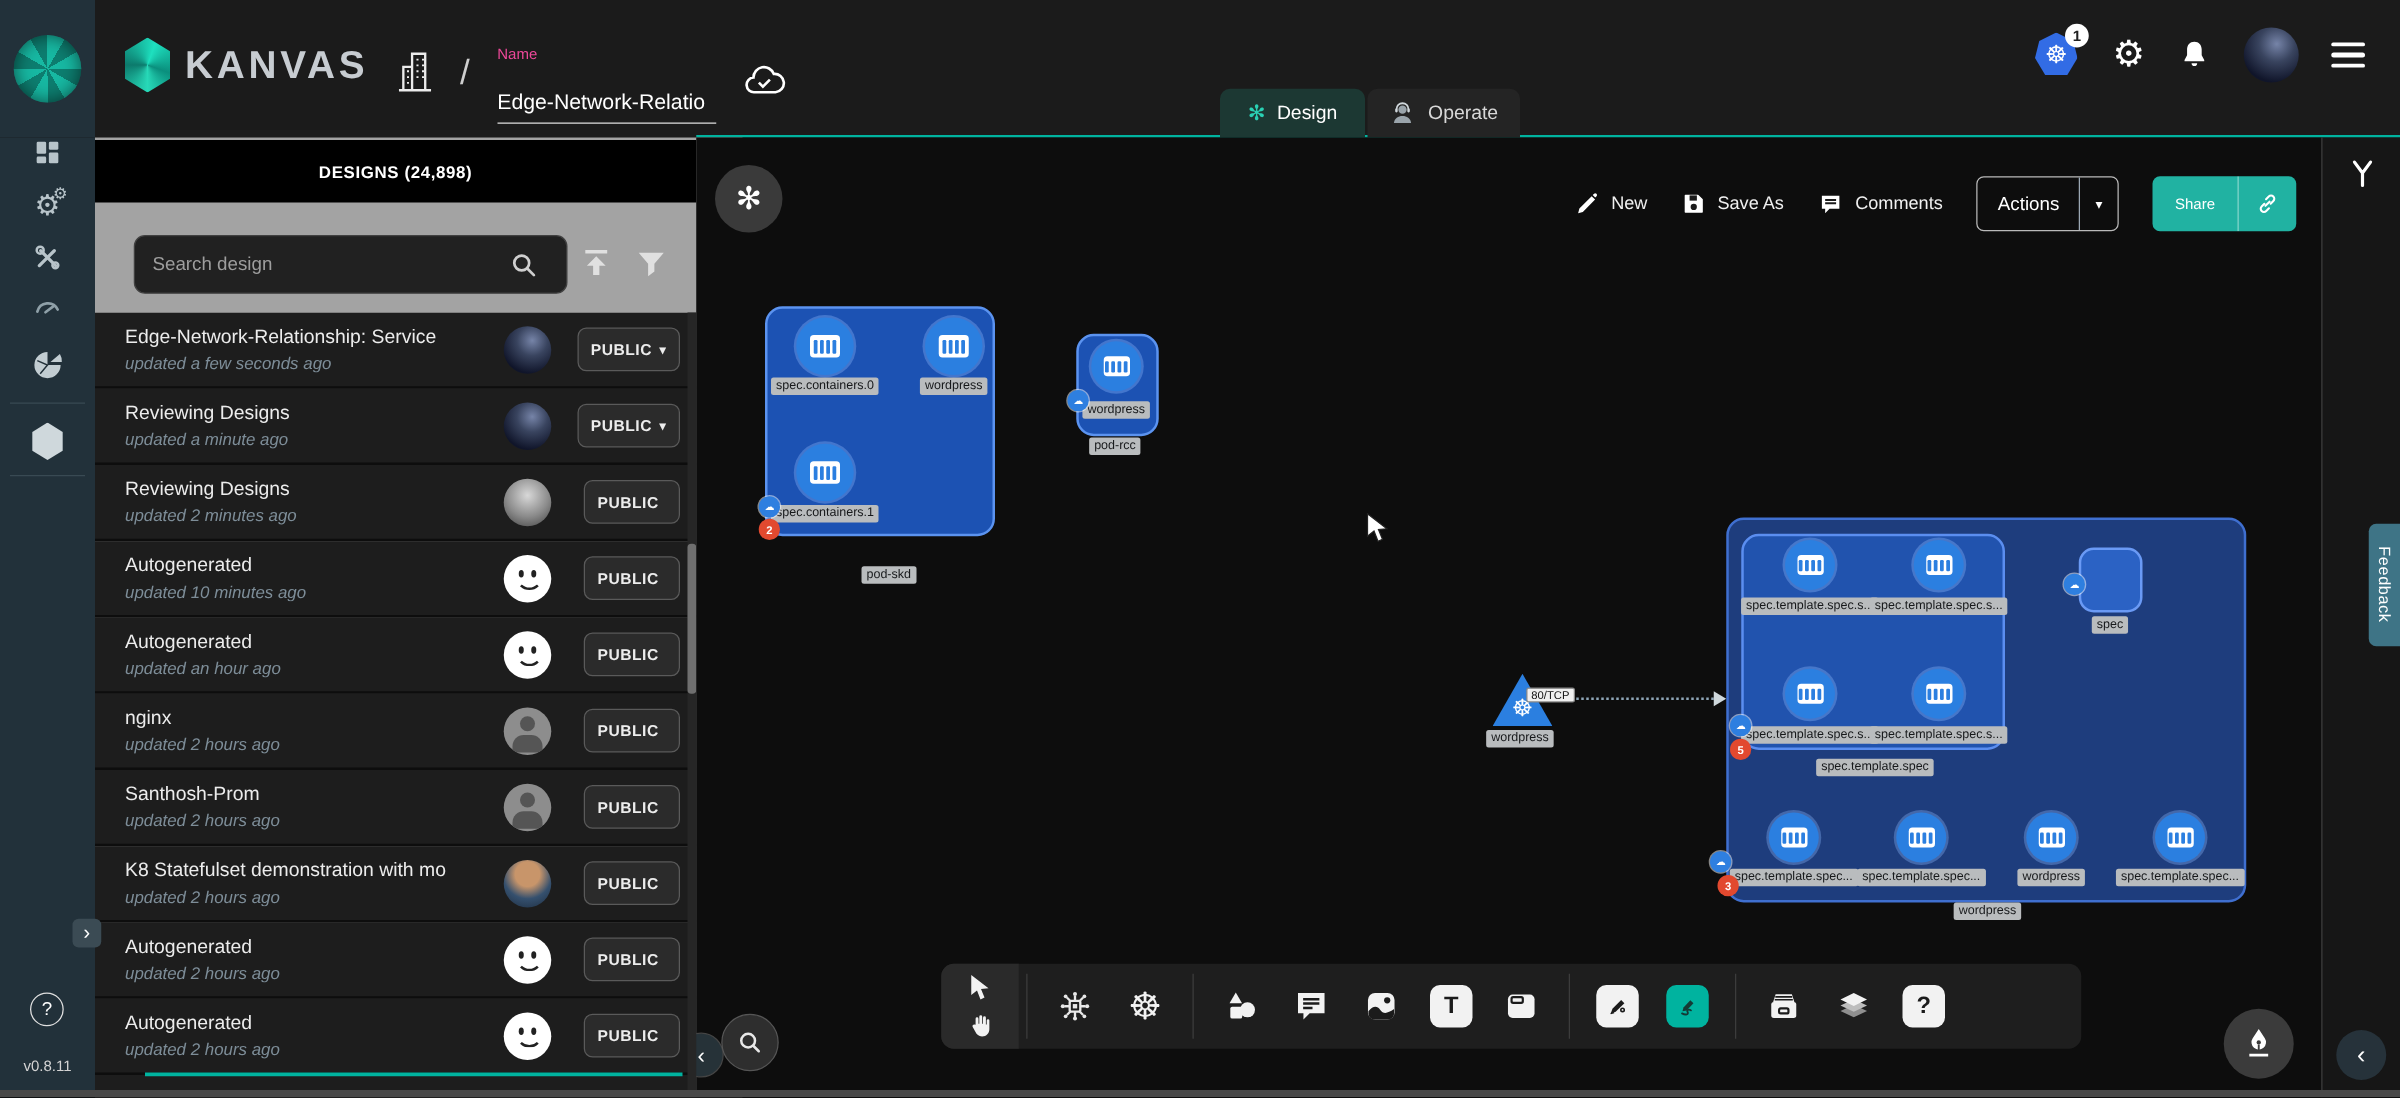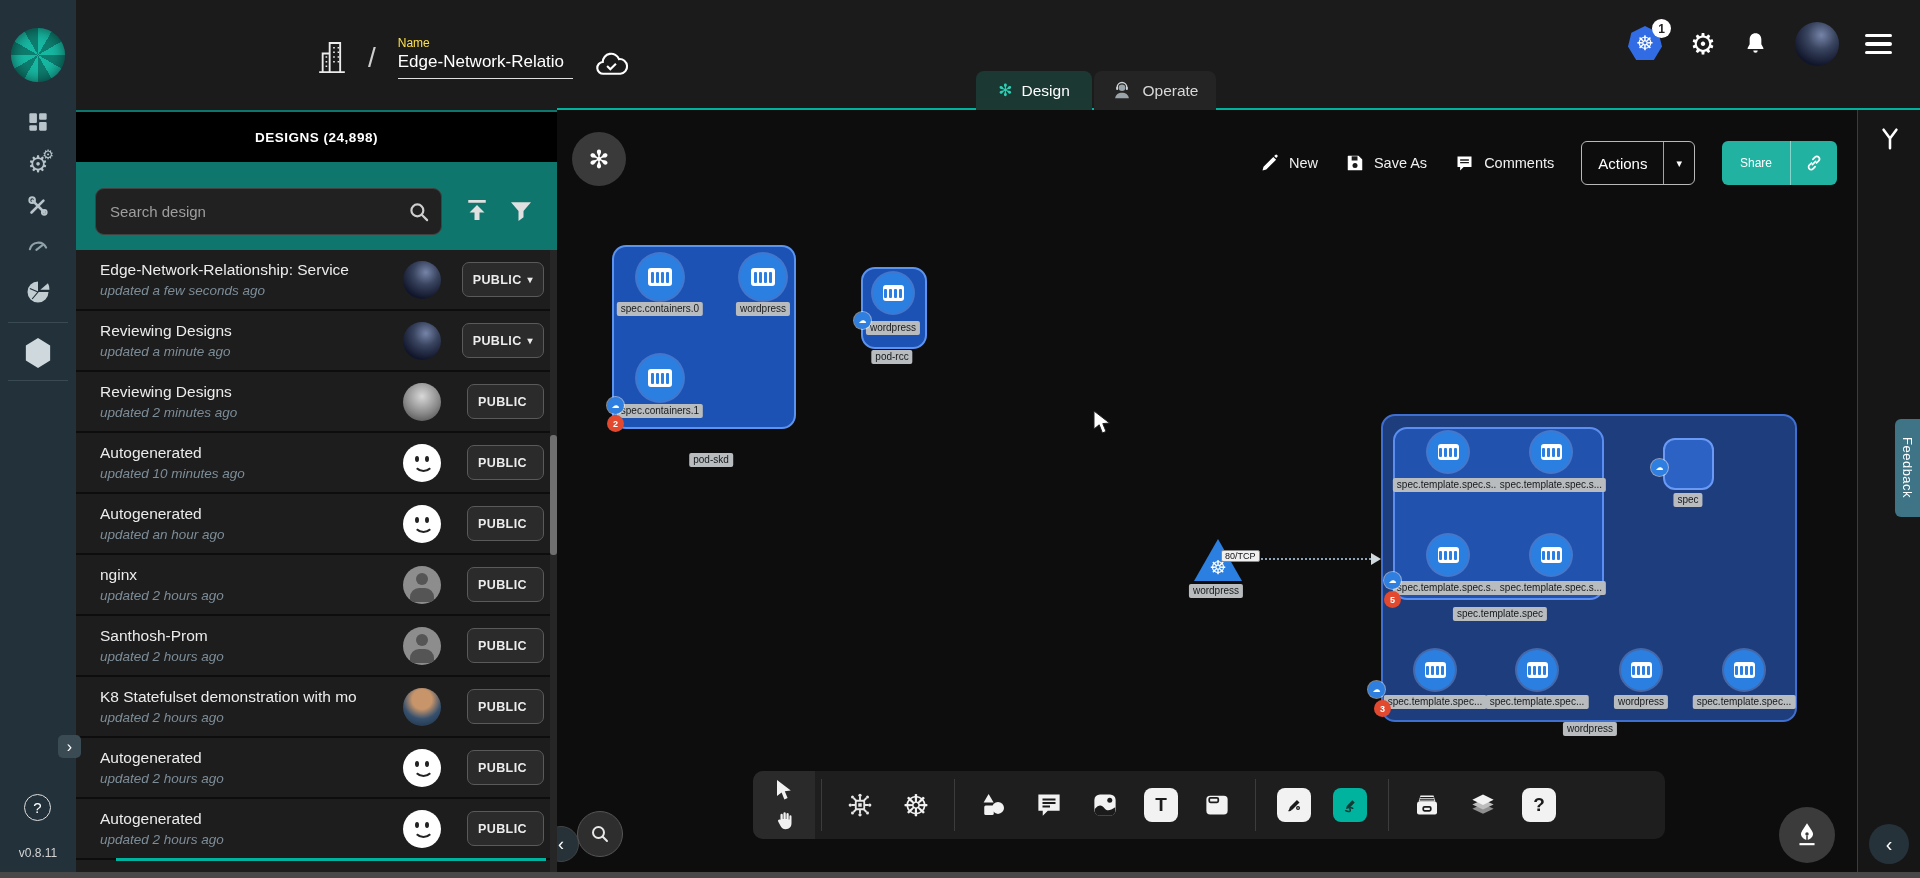--- a/index.html
+++ b/index.html
@@ -13,21 +13,21 @@
   .orb { width:54px; height:54px; border-radius:50%;
          background:repeating-conic-gradient(#17b8a2 0 30deg, #0d7d6f 30deg 60deg);
          box-shadow:inset 0 0 14px rgba(0,0,0,.55); }
   .brand { position:absolute; left:98px; top:30px; display:flex; align-items:center; gap:10px; }
   .hexlogo { width:40px; height:44px; clip-path:polygon(50% 0,95% 25%,95% 75%,50% 100%,5% 75%,5% 25%);
              background:conic-gradient(from 20deg,#1ee0bf,#0a8f7d 90deg,#27d9b8 160deg,#0c7a6c 250deg,#1ee0bf); }
   .brandtext { font-size:31px; font-weight:bold; letter-spacing:3px; color:#c7ccd1; }
   .crumb { position:absolute; left:318px; top:36px; display:flex; align-items:flex-start; gap:22px; }
   .slash { font-size:28px; color:#cfcfcf; font-weight:300; padding-top:6px; }
   .namebox { display:flex; flex-direction:column; }
-  .namelabel { font-size:12px; color:#fde047; margin-bottom:0; }
+  .namelabel { font-size:12px; color:#ec4899; margin-bottom:20px; }
   .nameinput { background:transparent; border:none; border-bottom:1px solid #e0e0e0; color:#fff;
                font-size:17px; width:175px; padding:2px 0 6px 0; outline:none; font-family:inherit; }
   .cloudic { margin-top:14px; }
   .hdr-right { position:absolute; right:28px; top:22px; display:flex; align-items:center; gap:26px; }
   .k8sbadge { position:relative; width:36px; height:36px; }
   .heptagon { width:34px; height:34px; background:#326ce5; display:flex; align-items:center; justify-content:center;
               clip-path:polygon(50% 0%,90% 20%,100% 60%,76% 100%,24% 100%,0% 60%,10% 20%); color:#fff; font-size:20px; }
   .cntbadge { position:absolute; right:-7px; top:-7px; width:19px; height:19px; border-radius:50%;
               background:#fff; color:#222; font-size:12px; font-weight:bold; display:flex; align-items:center; justify-content:center; }
   .gearglyph { font-size:29px; color:#fff; line-height:1; }
@@ -51,25 +51,25 @@
   .sidediv { position:absolute; left:8px; width:60px; height:1px; background:#394a53; }
   .hexsmall { width:27px; height:30px; clip-path:polygon(50% 0,95% 25%,95% 75%,50% 100%,5% 75%,5% 25%); background:#cfd8dc; }
   .gearbig { font-size:23px; line-height:1; } .gearsmall { font-size:13px; position:absolute; right:-1px; top:-2px; }
   .helpcirc { position:absolute; left:24px; top:684px; width:27px; height:27px; border:1.6px solid #e0e0e0; border-radius:50%;
               display:flex; align-items:center; justify-content:center; font-size:15px; color:#fff; }
   .version { position:absolute; left:0; top:736px; width:76px; text-align:center; font-size:12px; color:#d4d4d4; }
   .expandbtn { position:absolute; left:58px; top:735px; width:23px; height:23px; background:#3b4b54; border-radius:5px;
                display:flex; align-items:center; justify-content:center; color:#fff; font-size:16px; z-index:30; }
 
   
-  .panel { position:absolute; left:76px; top:110px; width:518px; height:768px; background:#0f766e; }
+  .panel { position:absolute; left:76px; top:110px; width:518px; height:768px; background:#a3a3a3; }
   .panelhdr { position:absolute; left:0; top:2px; width:481px; height:50px; background:#000;
               display:flex; align-items:center; justify-content:center; font-size:13.5px; font-weight:bold;
               letter-spacing:.5px; color:#fff; }
-  .search { position:absolute; left:19px; top:78px; width:347px; height:47px; background:#212121;
+  .search { position:absolute; left:31px; top:78px; width:347px; height:47px; background:#212121;
             border:1px solid #414141; border-radius:9px; color:#e8e8e8; font-size:15px; padding:0 40px 0 14px;
             outline:none; font-family:inherit; }
   .search::placeholder { color:#9e9e9e; }
   .searchic { position:absolute; left:330px; top:89px; }
   .uploadic { position:absolute; left:386px; top:85px; width:30px; height:30px; }
   .filteric { position:absolute; left:430px; top:86px; width:30px; height:30px; }
   .rows { position:absolute; left:0; top:140px; width:481px; height:622px; overflow:hidden; }
   .drow { display:flex; align-items:center; height:61px; background:#1d1d1d; border-bottom:2px solid #0d0d0d; padding-left:24px; }
   .dmeta { width:296px; flex:none; overflow:hidden; }
   .dname { font-size:15.5px; color:#ececec; white-space:nowrap; overflow:hidden; }
@@ -172,20 +172,24 @@
 </style>
 </head>
 <body>
 
 <div class="root">
 
   <div class="header">
     <div class="logo-cell">
       <div class="orb"></div>
     </div>
+    <div class="brand">
+      <div class="hexlogo"></div>
+      <div class="brandtext">KANVAS</div>
+    </div>
     <div class="crumb">
       <svg width="28" height="38" viewBox="0 0 24 30" style="margin-top:2px">
         <g stroke="#ececec" fill="none" stroke-width="1.6">
           <path d="M4 28V12h6v16 M10 28V3h9v25 M1 28h22"></path>
           <path d="M6.5 15h1.4M6.5 19h1.4M6.5 23h1.4M13 7h1.4M13 11h1.4M13 15h1.4M13 19h1.4M16.8 7h1.4M16.8 11h1.4M16.8 15h1.4M16.8 19h1.4" stroke-width="1.3"></path>
         </g>
       </svg>
       <div class="slash">/</div>
       <div class="namebox">
         <div class="namelabel">Name</div>

